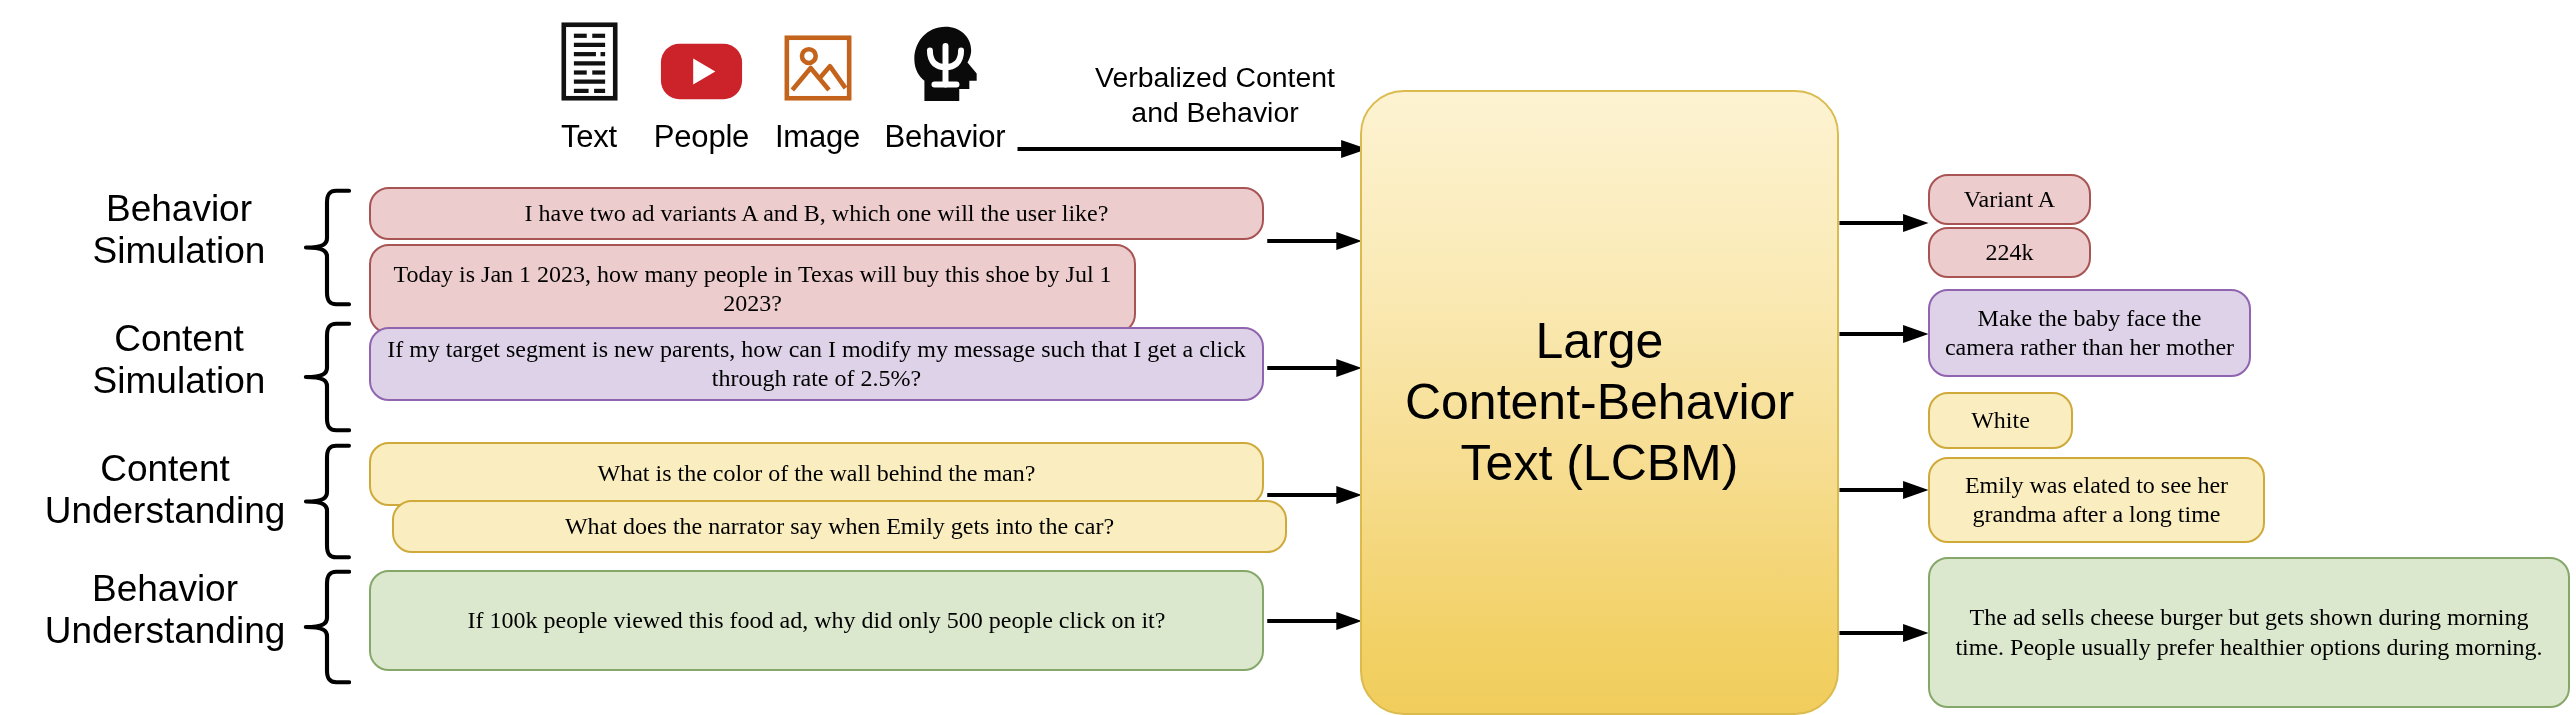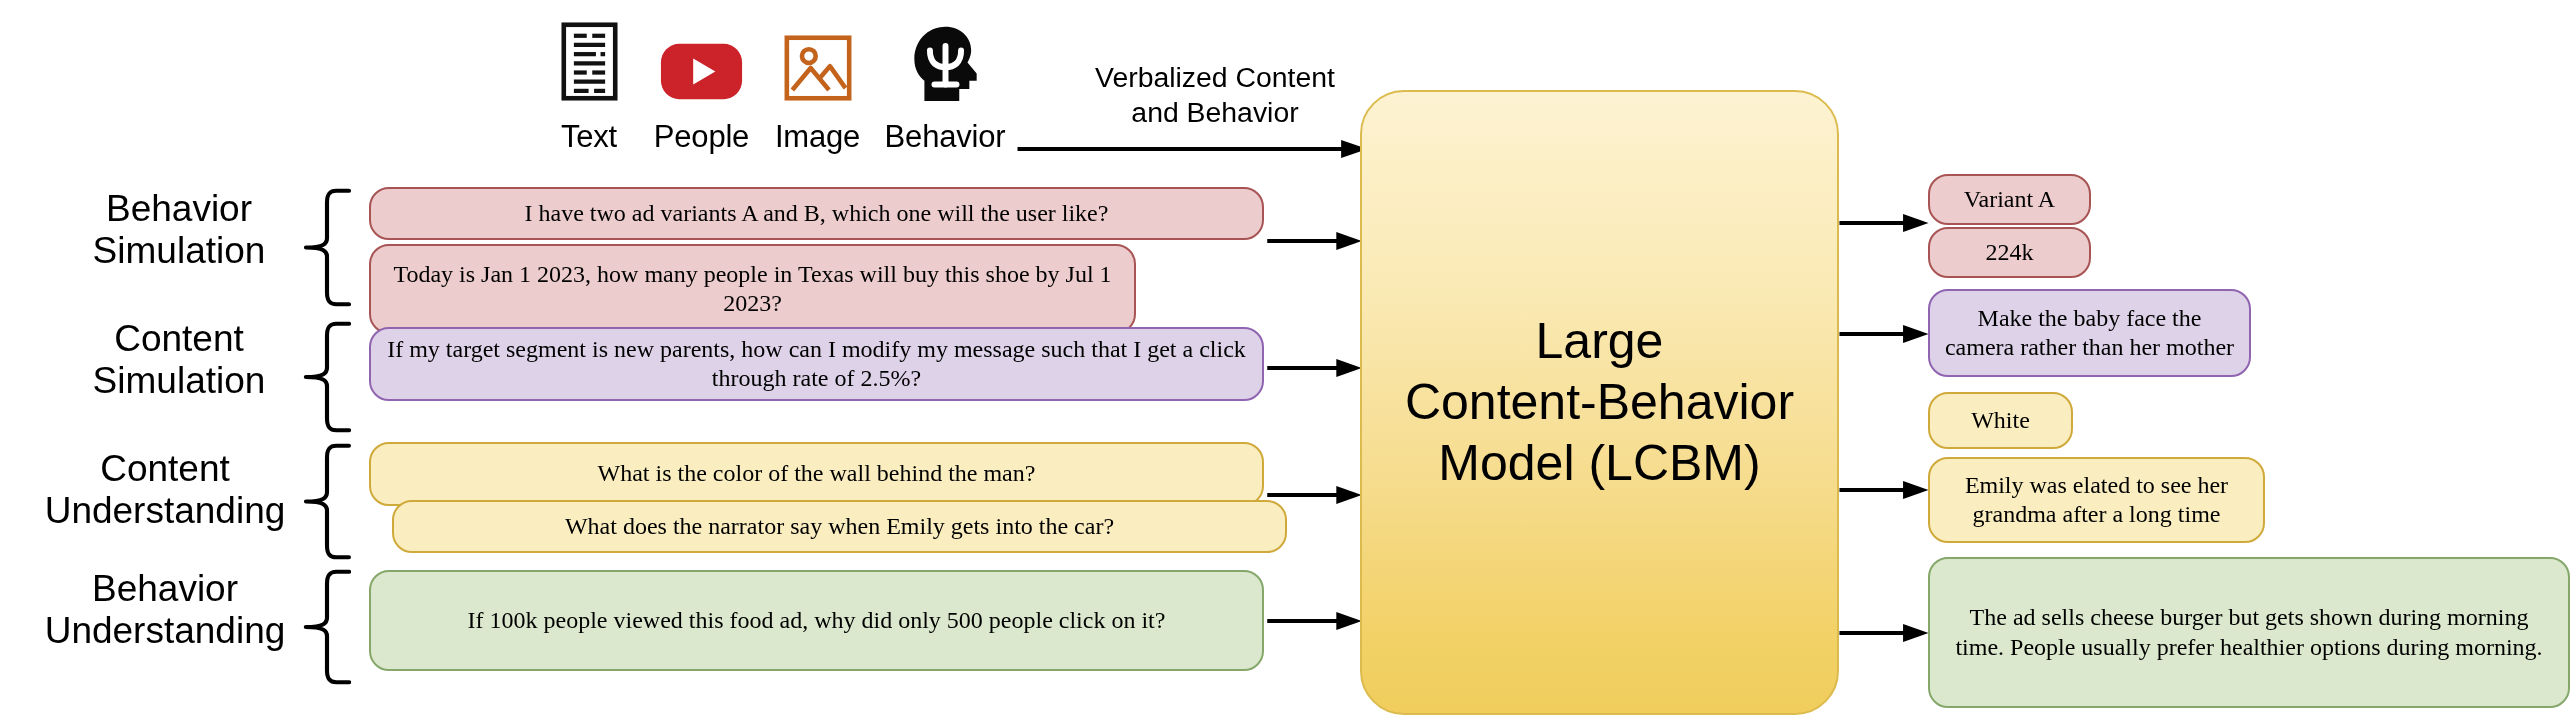--- a/index.html
+++ b/index.html
@@ -256,21 +256,21 @@
   <div class="arrow" style="left:1267px; top:611px;">
     <svg width="95" height="20" viewBox="0 0 104 22">
       <line x1="0" y1="11" x2="82" y2="11" stroke="#000000" stroke-width="4.5"></line>
       <polygon points="76,1 104,11 76,21" fill="#000000"></polygon>
     </svg>
   </div>
 
   <div id="lcbm" style="left:1360px; top:90px; width:479px; height:625px;">
     <div class="lcbm-text">Large
 Content-Behavior
-Model (LCBM)</div>
+Text (LCBM)</div>
   </div>
 
   <div class="arrow" style="left:1839px; top:213px;">
     <svg width="90" height="20" viewBox="0 0 98 22">
       <line x1="0" y1="11" x2="76" y2="11" stroke="#000000" stroke-width="4.5"></line>
       <polygon points="70,1 98,11 70,21" fill="#000000"></polygon>
     </svg>
   </div>
   <div class="arrow" style="left:1839px; top:324px;">
     <svg width="90" height="20" viewBox="0 0 98 22">

